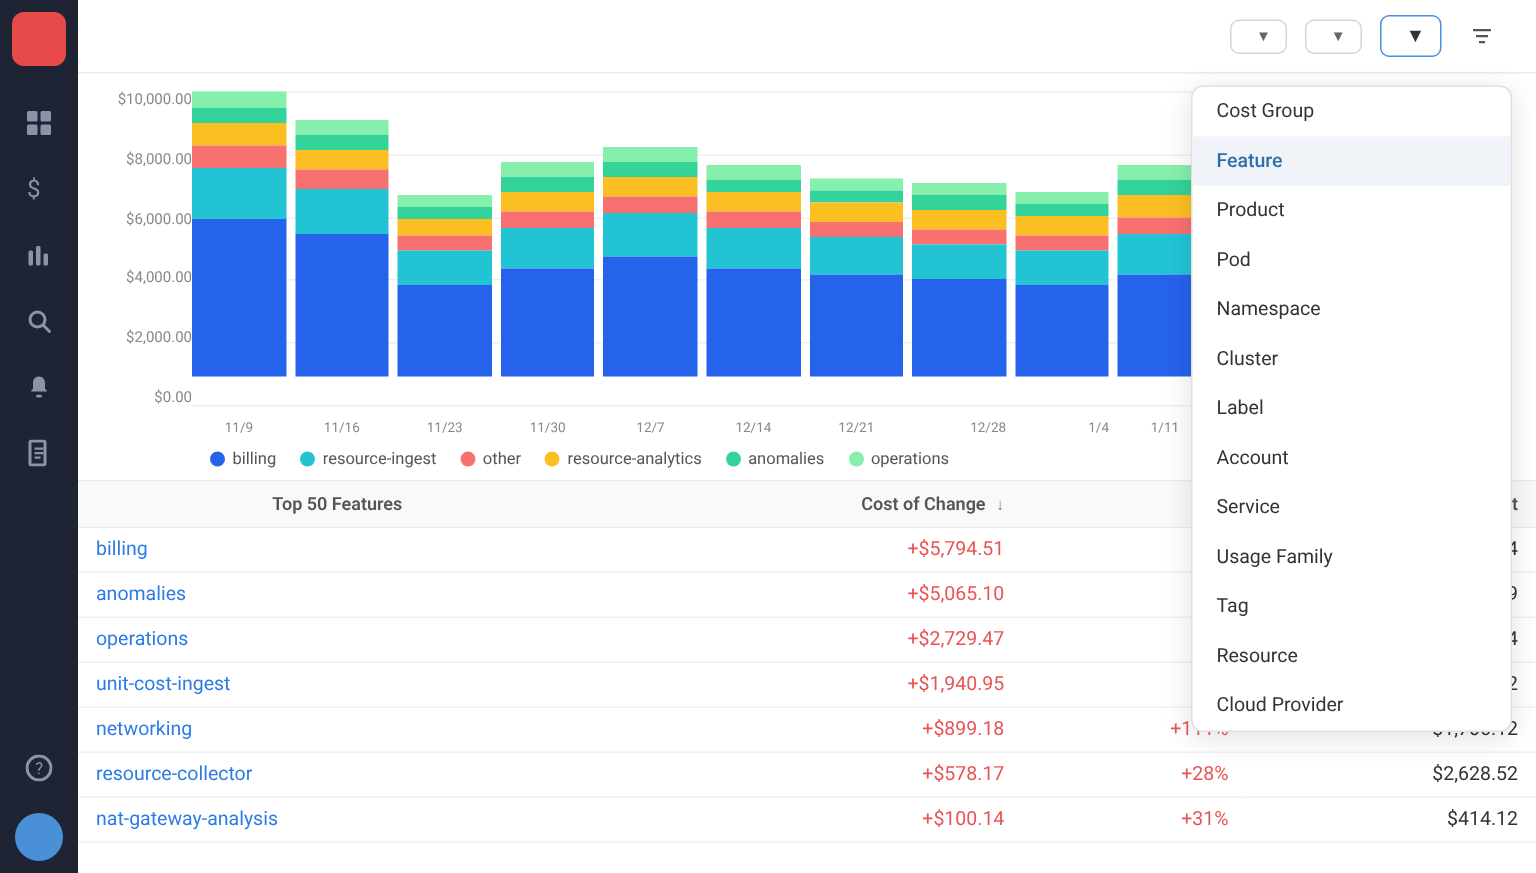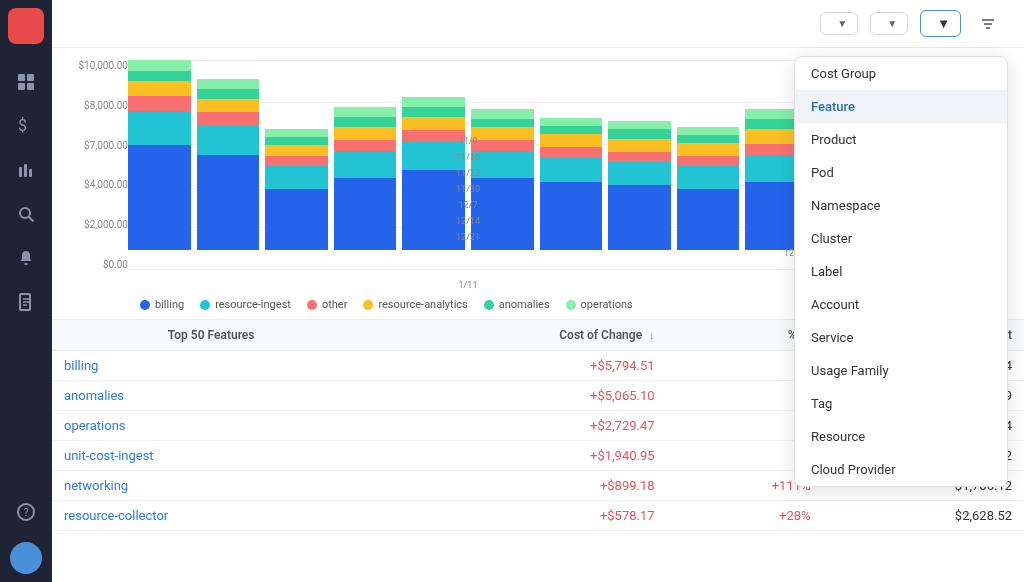--- a/index.html
+++ b/index.html
@@ -316,21 +316,21 @@
     </div>
   </div>
 
   <div class="chart-area" style="position:relative;">
     <div style="position:relative; height:230px;">
 
       <div class="chart-y-axis" id="y-axis">
           <div class="chart-y-label">$0.00</div>
           <div class="chart-y-label">$2,000.00</div>
           <div class="chart-y-label">$4,000.00</div>
-          <div class="chart-y-label">$7,000.00</div>
+          <div class="chart-y-label">$6,000.00</div>
           <div class="chart-y-label">$8,000.00</div>
           <div class="chart-y-label">$10,000.00</div>
         </div>
 
       <div class="grid-lines" id="grid-lines">
           <div class="grid-line"></div>
           <div class="grid-line"></div>
           <div class="grid-line"></div>
           <div class="grid-line"></div>
           <div class="grid-line"></div>
@@ -413,21 +413,21 @@
           <div style="display: flex; flex-direction: column-reverse; align-items: center; flex: 1 1 0%; height: 190px; position: relative;">
             <div style="width: 100%; height: 68px; background: rgb(37, 99, 235);"></div>
             <div style="width: 100%; height: 27px; background: rgb(34, 196, 212);"></div>
             <div style="width: 100%; height: 11px; background: rgb(248, 113, 113);"></div>
             <div style="width: 100%; height: 15px; background: rgb(251, 191, 36);"></div>
             <div style="width: 100%; height: 10px; background: rgb(52, 211, 153);"></div>
             <div style="width: 100%; height: 10px; background: rgb(134, 239, 172);"></div>
           </div>
         </div>
 
-      <div id="x-labels" style="position:absolute; bottom:0; left:60px; right:200px; display:flex; gap:6px;flex-direction:column;">
+      <div id="x-labels" style="position:absolute; bottom:0; left:60px; right:200px; display:flex; gap:6px;">
       <div style="flex: 1 1 0%; text-align: center; font-size: 9px; color: rgb(136, 136, 136);">11/9</div>
           <div style="flex: 1 1 0%; text-align: center; font-size: 9px; color: rgb(136, 136, 136);">11/16</div>
           <div style="flex: 1 1 0%; text-align: center; font-size: 9px; color: rgb(136, 136, 136);">11/23</div>
           <div style="flex: 1 1 0%; text-align: center; font-size: 9px; color: rgb(136, 136, 136);">11/30</div>
           <div style="flex: 1 1 0%; text-align: center; font-size: 9px; color: rgb(136, 136, 136);">12/7</div>
           <div style="flex: 1 1 0%; text-align: center; font-size: 9px; color: rgb(136, 136, 136);">12/14</div>
           <div style="flex: 1 1 0%; text-align: center; font-size: 9px; color: rgb(136, 136, 136);">12/21</div>
           <div style="flex: 1 1 0%; text-align: right; font-size: 9px; color: rgb(136, 136, 136);">12/28</div>
           <div style="flex: 1 1 0%; text-align: right; font-size: 9px; color: rgb(136, 136, 136);">1/4</div>
           <div style="flex: 1 1 0%; text-align: center; font-size: 9px; color: rgb(136, 136, 136);">1/11</div>
@@ -523,16 +523,22 @@
     <td class="positive">+$899.18</td>
     <td class="percent">+111%</td>
     <td class="total">$1,706.12</td>
   </tr>
           <tr>
     <td class="link">resource-collector</td>
     <td class="positive">+$578.17</td>
     <td class="percent">+28%</td>
     <td class="total">$2,628.52</td>
   </tr>
+          <tr>
+    <td class="link">nat-gateway-analysis</td>
+    <td class="positive">+$100.14</td>
+    <td class="percent">+31%</td>
+    <td class="total">$414.12</td>
+  </tr>
         </tbody>
     </table>
   </div>
 </div>
 
 </body></html>

